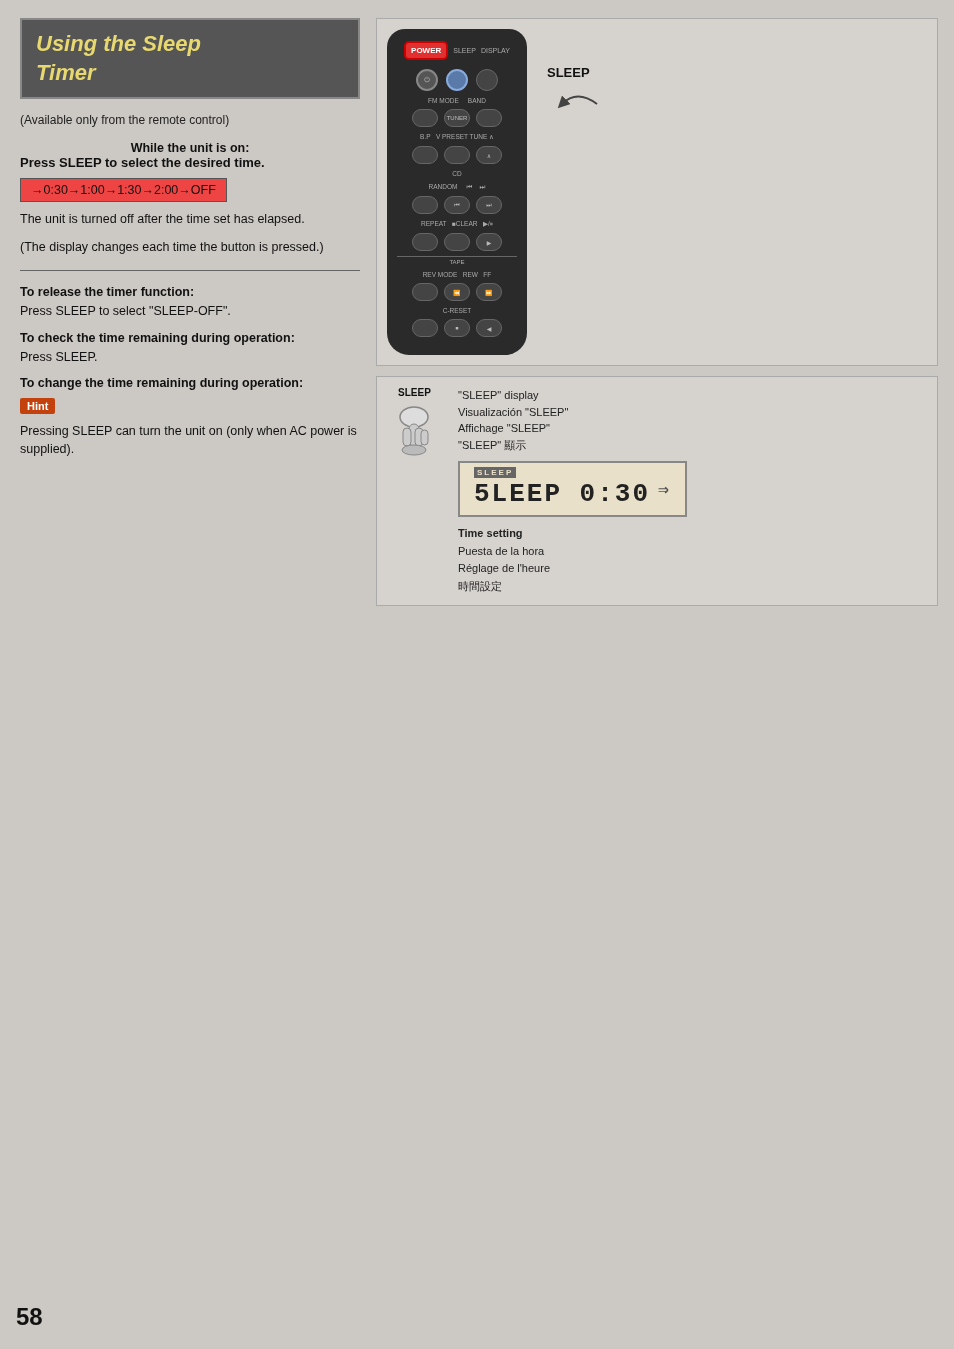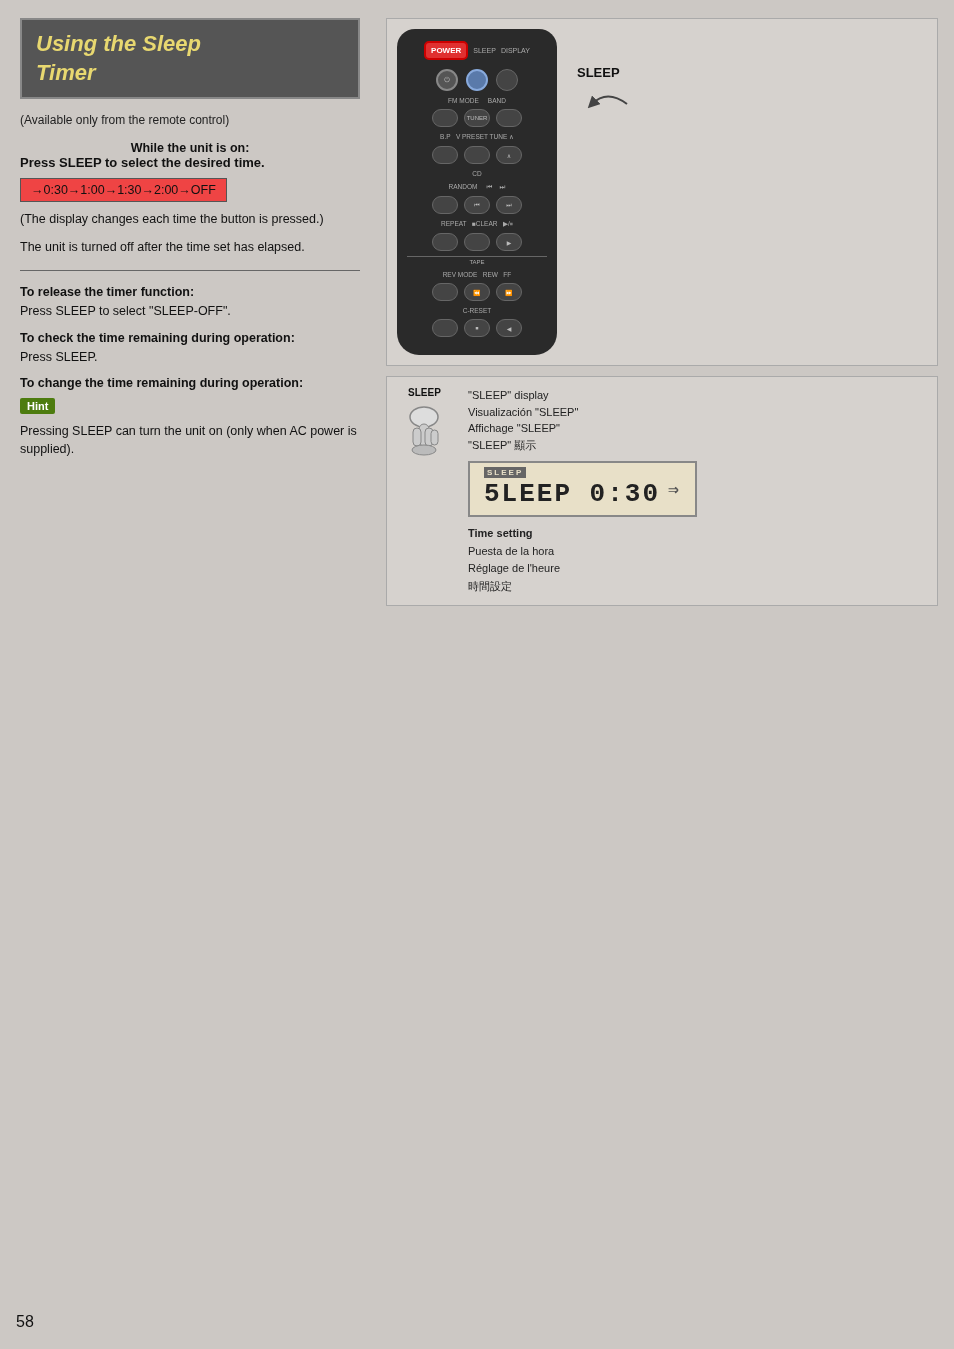--- a/index.html
+++ b/index.html
@@ -11,21 +11,20 @@
       min-height: 1349px;
       position: relative;
       color: #111;
     }
     .page {
       display: flex;
       width: 954px;
       min-height: 1349px;
       background: #ccc8c4;
       padding: 10px;
-      gap: 10px;
     }
     .left-col {
       width: 360px;
       flex-shrink: 0;
       padding: 8px 10px;
     }
     .title-box {
       background: #555;
       color: #e8d870;
       font-style: italic;
@@ -70,35 +69,35 @@
       border: none;
       border-top: 1px solid #666;
       margin: 14px 0;
     }
     .sub-heading {
       font-weight: bold;
       font-size: 12.5px;
       margin-bottom: 3px;
     }
     .hint-box {
-      background: #4d7c0f;
+      background: #c2410c;
       color: #fff;
       font-size: 11px;
       font-weight: bold;
       padding: 2px 7px;
       display: inline-block;
       margin-bottom: 4px;
       border-radius: 2px;
     }
     .page-num {
       position: absolute;
       bottom: 18px;
       left: 16px;
-      font-size: 16px;
-      font-weight: normal;
+      font-size: 24px;
+      font-weight: bold;
       color: #111;
     }
     
     .right-col {
       flex: 1;
       padding: 8px 6px;
       display: flex;
       flex-direction: column;
       gap: 10px;
     }
@@ -106,21 +105,21 @@
       background: #d6d2ce;
       border: 1px solid #aaa;
       padding: 10px;
       display: flex;
       gap: 20px;
       align-items: flex-start;
     }
     .remote-body {
       background: #2a2a2a;
       border-radius: 18px 18px 22px 22px;
-      width: 160px;
+      width: 140px;
       padding: 12px 10px 18px 10px;
       display: flex;
       flex-direction: column;
       gap: 5px;
       align-items: center;
     }
     .remote-top-row {
       display: flex;
       align-items: center;
       gap: 5px;
@@ -282,23 +281,23 @@
     <p class="available-note">(Available only from the remote control)</p>
 
 
     <p class="bold-label">While the unit is on:</p>
     <p class="press-bold">Press SLEEP to select the desired time.</p>
 
     <div class="time-sequence-box">
       <span>→0:30→1:00→1:30→2:00→OFF</span>
     </div>
 
+    <p class="section-text">The unit is turned off after the time set has elapsed.</p>
+
     <p class="section-text">(The display changes each time the button is pressed.)</p>
-
-    <p class="section-text">The unit is turned off after the time set has elapsed.</p>
 
     <hr class="divider">
 
     <p class="sub-heading">To release the timer function:</p>
     <p class="section-text">Press SLEEP to select "SLEEP-OFF".</p>
 
     <p class="sub-heading">To check the time remaining during operation:</p>
     <p class="section-text">Press SLEEP.</p>
 
     <p class="sub-heading">To change the time remaining during operation:</p>

